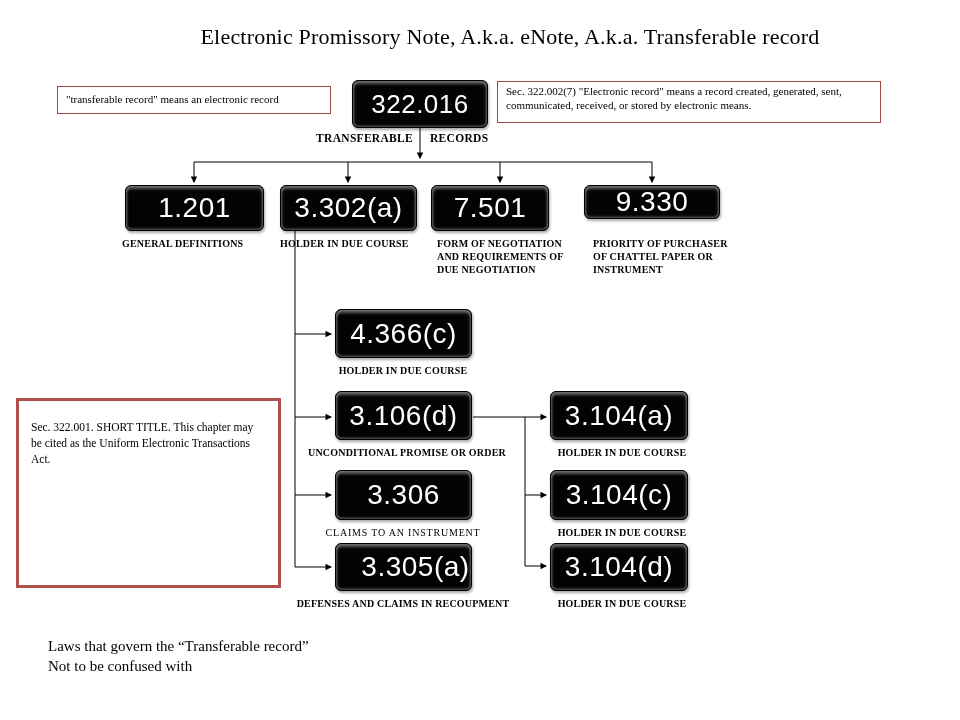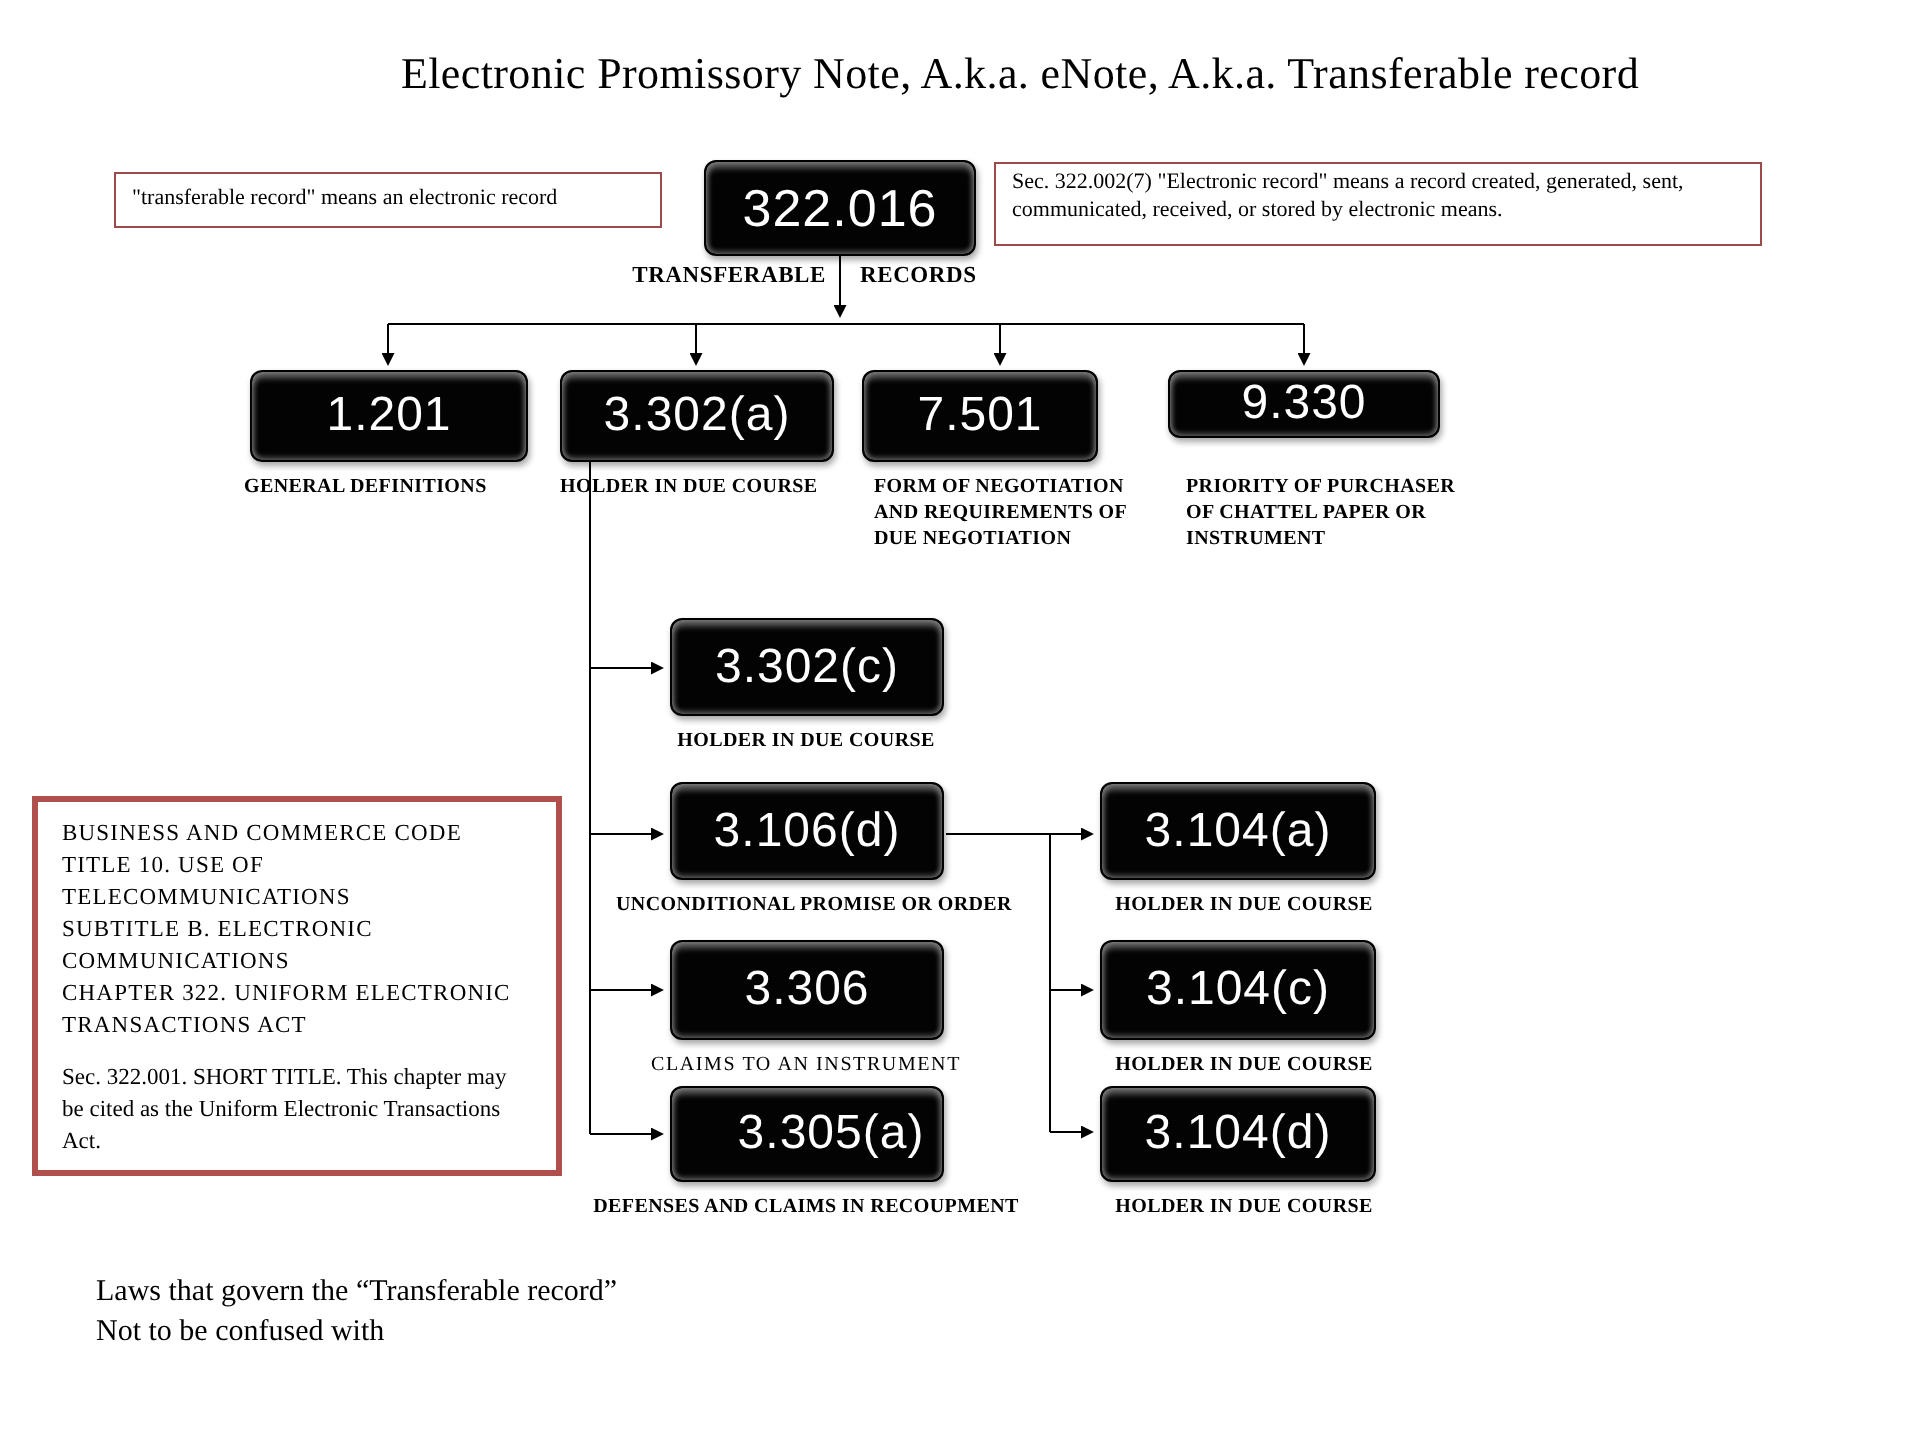--- a/index.html
+++ b/index.html
@@ -20,21 +20,21 @@
   .statute .body{margin-top:10px;white-space:normal;}
 
   
   .node{position:absolute;display:flex;align-items:center;justify-content:center;
         background:#030303;border:1px solid #000;border-radius:6px;
         box-shadow:inset 0 3px 3px rgba(255,255,255,.38),
                    inset 2px 0 2px rgba(255,255,255,.14),
                    inset -2px 0 2px rgba(255,255,255,.14),
                    inset 0 -2px 2px rgba(255,255,255,.20),
                    1px 2px 3px rgba(0,0,0,.35);}
-  .node .num{color:#fff;font-family:"Liberation Sans",sans-serif;font-size:24px;
+  .node .num{color:#fff;font-family:"Liberation Sans",sans-serif;font-size:28px;
              letter-spacing:.5px;}
   .node.root .num{font-size:26px;text-align:right;}
 
   
   .label{position:absolute;font-weight:700;font-size:10px;line-height:13px;
          letter-spacing:.2px;}
   .label.nowrap{white-space:nowrap;}
   .label.ctr{transform:translateX(-50%);white-space:nowrap;}
   .label.thin{font-weight:400;letter-spacing:.8px;}
   .rootcap{position:absolute;top:132px;font-weight:700;font-size:11.5px;letter-spacing:.3px;}
@@ -106,21 +106,21 @@
   <div class="node" style="left:584px;top:185px;width:136px;height:34px;">
     <span class="num">9.330</span>
   </div>
 
   <div class="label nowrap" style="left:122px;top:237px;">GENERAL DEFINITIONS</div>
   <div class="label nowrap" style="left:280px;top:237px;">HOLDER IN DUE COURSE</div>
   <div class="label" style="left:593px;top:237px;width:150px;">PRIORITY OF PURCHASER OF CHATTEL PAPER OR INSTRUMENT</div>
   <div class="label" style="left:437px;top:237px;width:142px;">FORM OF NEGOTIATION AND REQUIREMENTS OF DUE NEGOTIATION</div>
 
   <div class="node" style="left:335px;top:309px;width:137px;height:49px;">
-    <span class="num">3.302(c)</span>
+    <span class="num">4.366(c)</span>
   </div>
   <div class="label ctr" style="left:403px;top:364px;">HOLDER IN DUE COURSE</div>
 
   <div class="node" style="left:335px;top:391px;width:137px;height:49px;">
     <span class="num">3.106(d)</span>
   </div>
   <div class="label ctr" style="left:407px;top:446px;">UNCONDITIONAL PROMISE OR ORDER</div>
 
   <div class="node" style="left:335px;top:470px;width:137px;height:50px;">
     <span class="num">3.306</span>
@@ -141,27 +141,20 @@
     <span class="num">3.104(c)</span>
   </div>
   <div class="label ctr" style="left:622px;top:526px;">HOLDER IN DUE COURSE</div>
 
   <div class="node" style="left:550px;top:543px;width:138px;height:48px;">
     <span class="num">3.104(d)</span>
   </div>
   <div class="label ctr" style="left:622px;top:597px;">HOLDER IN DUE COURSE</div>
 
   <div class="statute" style="left:16px;top:398px;width:265px;height:190px;">
-    <div class="caps">BUSINESS AND COMMERCE CODE
-TITLE 10. USE OF
-TELECOMMUNICATIONS
-SUBTITLE B. ELECTRONIC
-COMMUNICATIONS
-CHAPTER 322. UNIFORM ELECTRONIC
-TRANSACTIONS ACT</div>
     <div class="body">Sec. 322.001. SHORT TITLE. This chapter may be cited as the Uniform Electronic Transactions Act.</div>
   </div>
 
   <div class="footer">
     <div>Laws that govern the “Transferable record”</div>
     <div>Not to be confused with</div>
   </div>
 
 </div>
 

